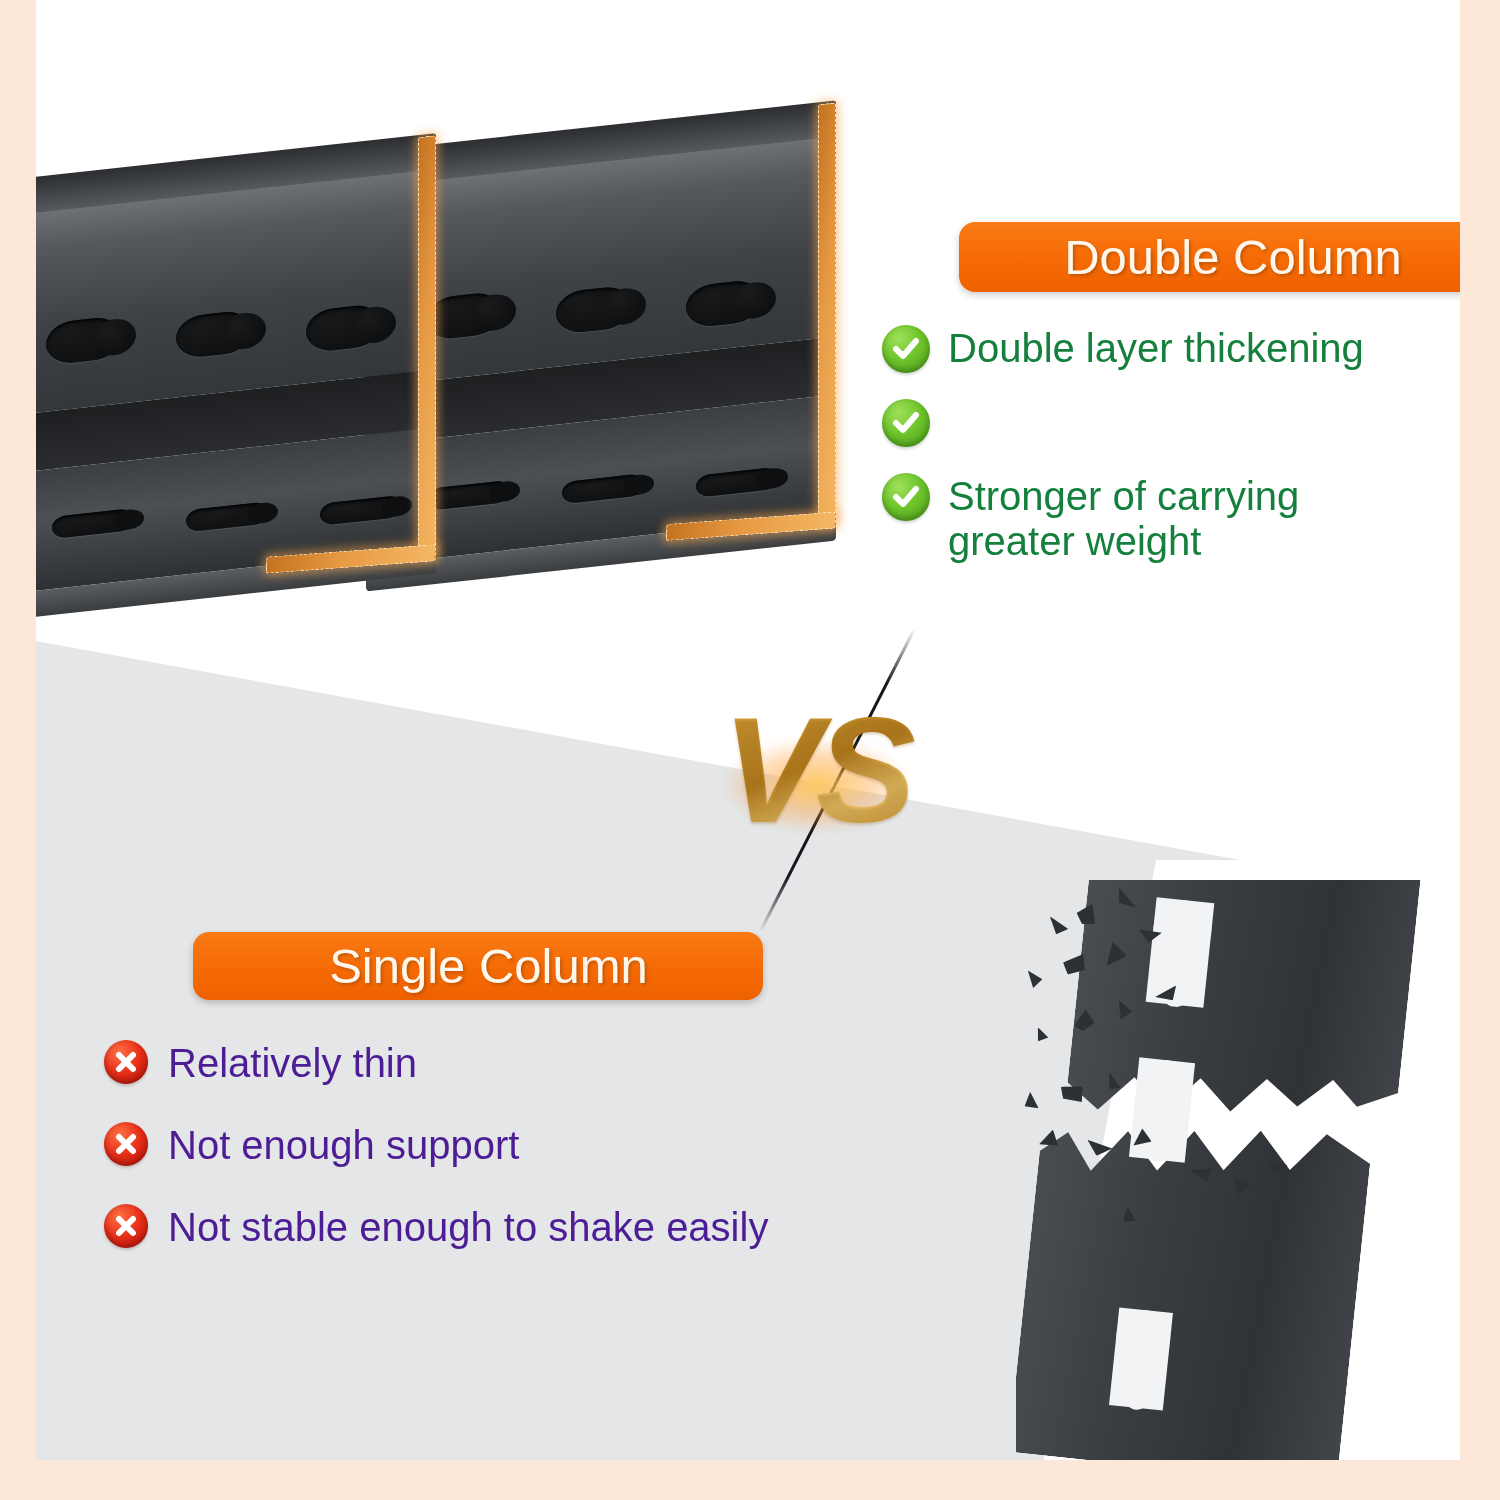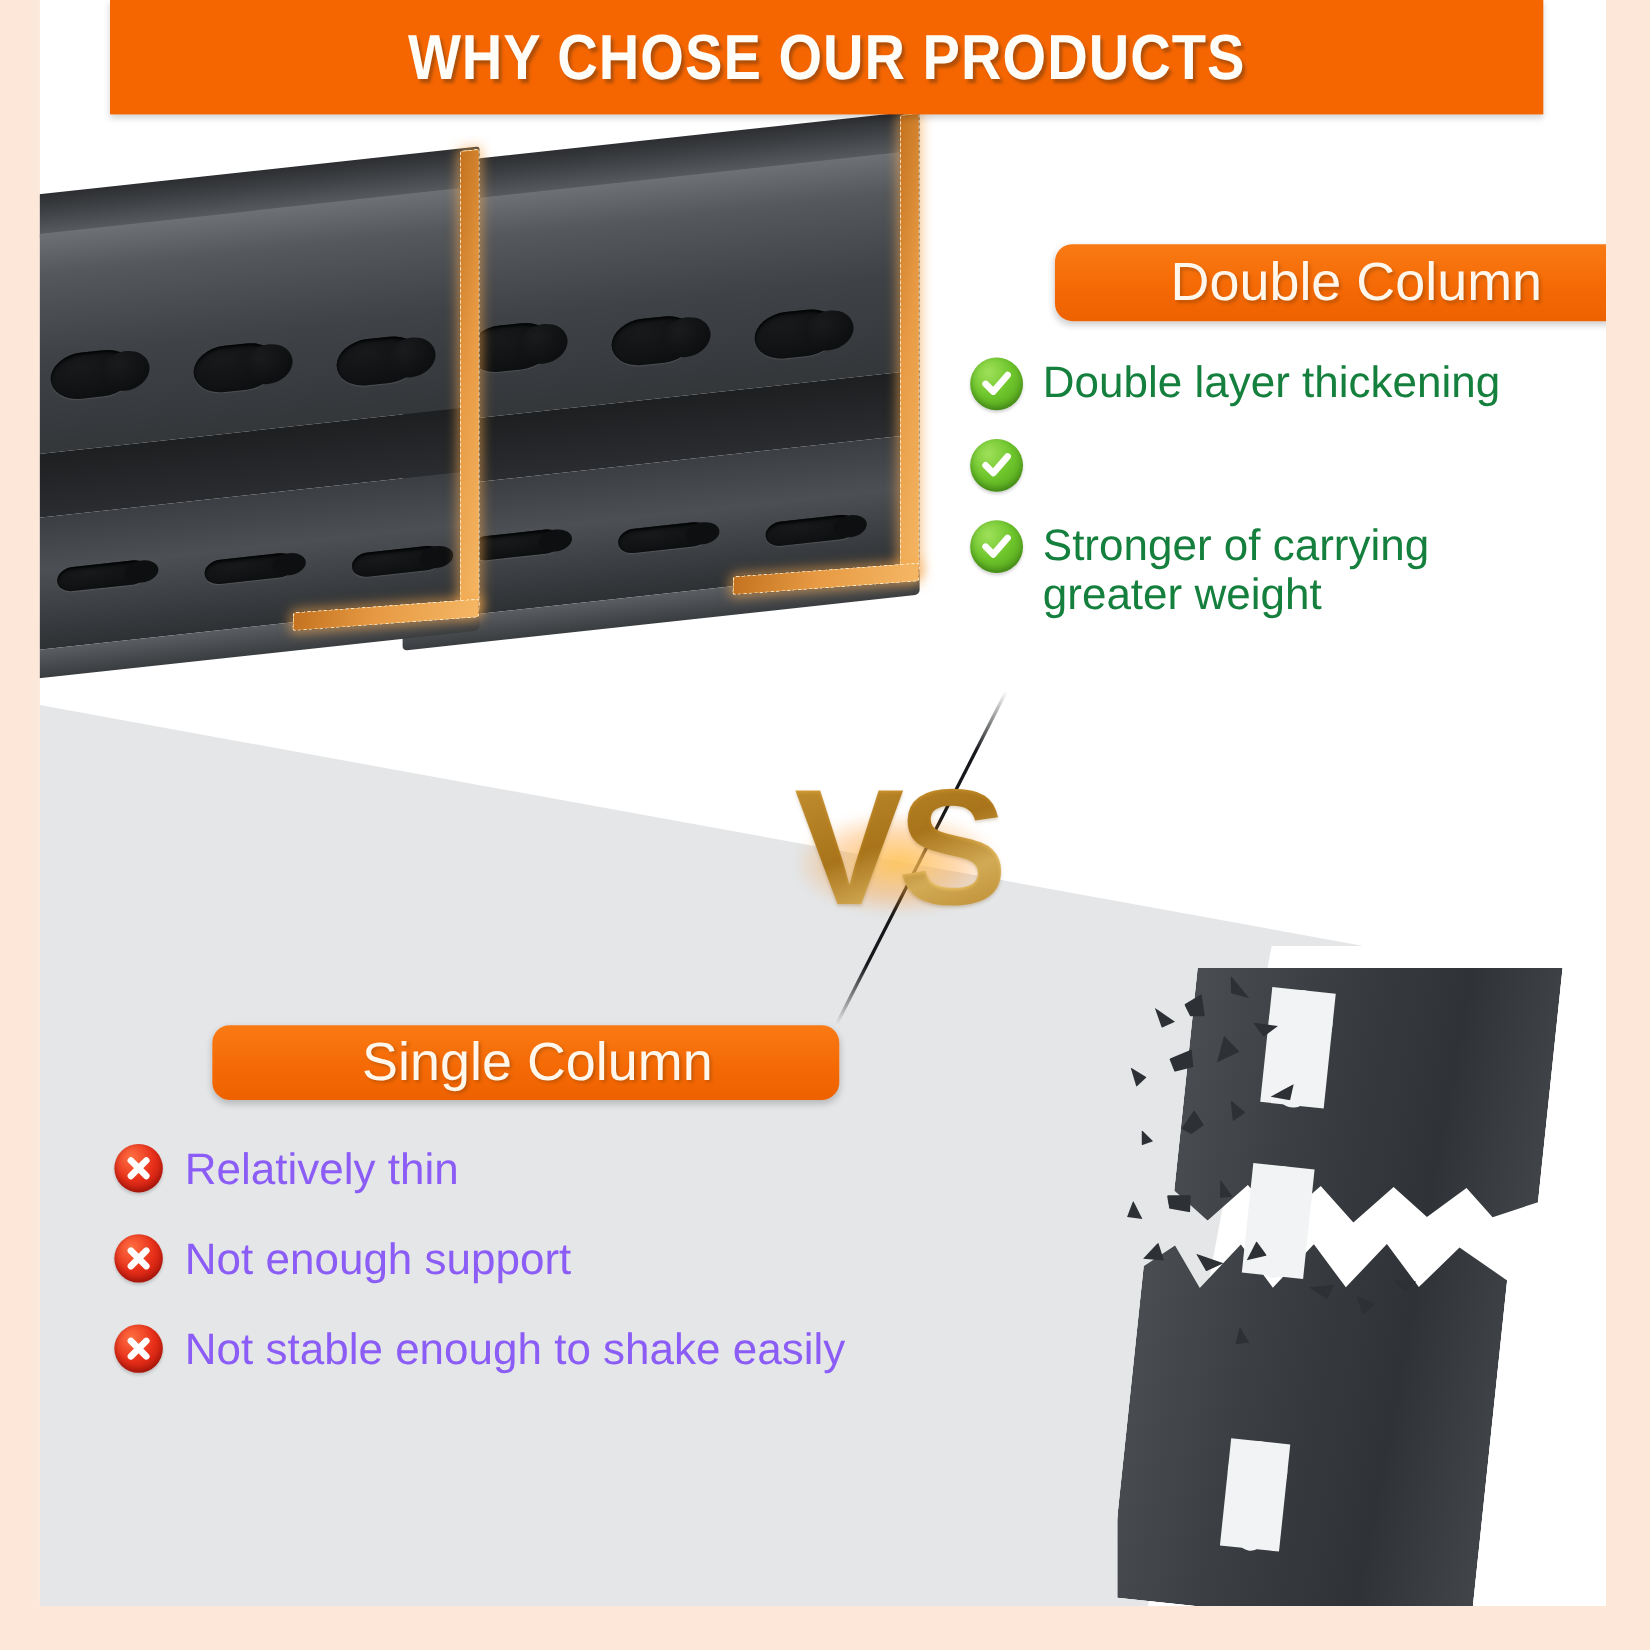--- a/index.html
+++ b/index.html
@@ -130,20 +130,21 @@
   }
   .vs-text{
     position:absolute;left:0;top:0;width:280px;height:260px;
     display:flex;align-items:center;justify-content:center;
     font-family:"Liberation Sans","DejaVu Sans",sans-serif;
     font-weight:bold;font-size:150px;letter-spacing:-6px;
     background:linear-gradient(160deg,#F4D58B 0%,#D9A23C 25%,#B9801F 48%,#F0C86E 62%,#C38A25 85%);
     -webkit-background-clip:text;background-clip:text;
     color:transparent;
     text-shadow:0 2px 3px rgba(120,80,10,.25);
+    font-style:italic;
   }
 
   
   .badge{
     position:absolute;z-index:35;
     background:linear-gradient(180deg,#F97A14 0%,#F56A05 55%,#EE6100 100%);
     border-radius:16px;
     box-shadow:0 3px 7px rgba(0,0,0,.20);
     display:flex;align-items:center;justify-content:center;
     color:#FFF7EC;
@@ -174,21 +175,21 @@
     background:radial-gradient(circle at 35% 28%,#FF7043 0%,#E8301A 48%,#B41208 100%);
     box-shadow:inset 0 -3px 6px rgba(110,10,5,.5), 0 2px 3px rgba(0,0,0,.18);
     display:flex;align-items:center;justify-content:center;
   }
   .ico-check svg,.ico-cross svg{display:block;}
   .bullet-text{
     font-size:40px;line-height:1.12;
     padding-top:1px;
   }
   #bullets-double .bullet-text{color:#15803d;}
-  #bullets-single .bullet-text{color:#8b5cf6;font-size:40px;}
+  #bullets-single .bullet-text{color:#4c1d95;font-size:40px;}
 
   
   .photo-broken{
     position:absolute;left:980px;top:880px;width:444px;height:580px;
     z-index:25;overflow:hidden;
   }
   .post{
     position:absolute;background:linear-gradient(95deg,#4a4d51 0%,#3a3d41 35%,#2f3236 70%,#42454a 100%);
   }
   .post-upper{
@@ -388,21 +389,18 @@
       <div class="shard" style="left:70px;top:262px;width:26px;height:14px;transform:rotate(10deg);clip-path:polygon(0 0,100% 30%,45% 100%);"></div>
       <div class="shard" style="left:116px;top:250px;width:16px;height:18px;transform:rotate(60deg);clip-path:polygon(0 10%,100% 0,65% 100%);"></div>
       <div class="shard" style="left:176px;top:286px;width:22px;height:16px;transform:rotate(-20deg);clip-path:polygon(0 0,100% 35%,55% 100%);"></div>
       <div class="shard" style="left:214px;top:300px;width:18px;height:14px;transform:rotate(28deg);clip-path:polygon(0 15%,100% 0,70% 100%);"></div>
       <div class="shard" style="left:252px;top:282px;width:20px;height:12px;transform:rotate(-10deg);clip-path:polygon(0 0,100% 40%,40% 100%);"></div>
       <div class="shard" style="left:104px;top:330px;width:16px;height:14px;transform:rotate(44deg);clip-path:polygon(0 0,100% 30%,50% 100%);"></div>
     </div>
 
   </div>
 
-  <div class="header-bar">
-    <div class="header-title">WHY CHOSE OUR PRODUCTS</div>
-  </div>
 
   <div class="frame-left"></div>
   <div class="frame-right"></div>
   <div class="frame-bottom"></div>
 
 </div>
 
 </body></html>

